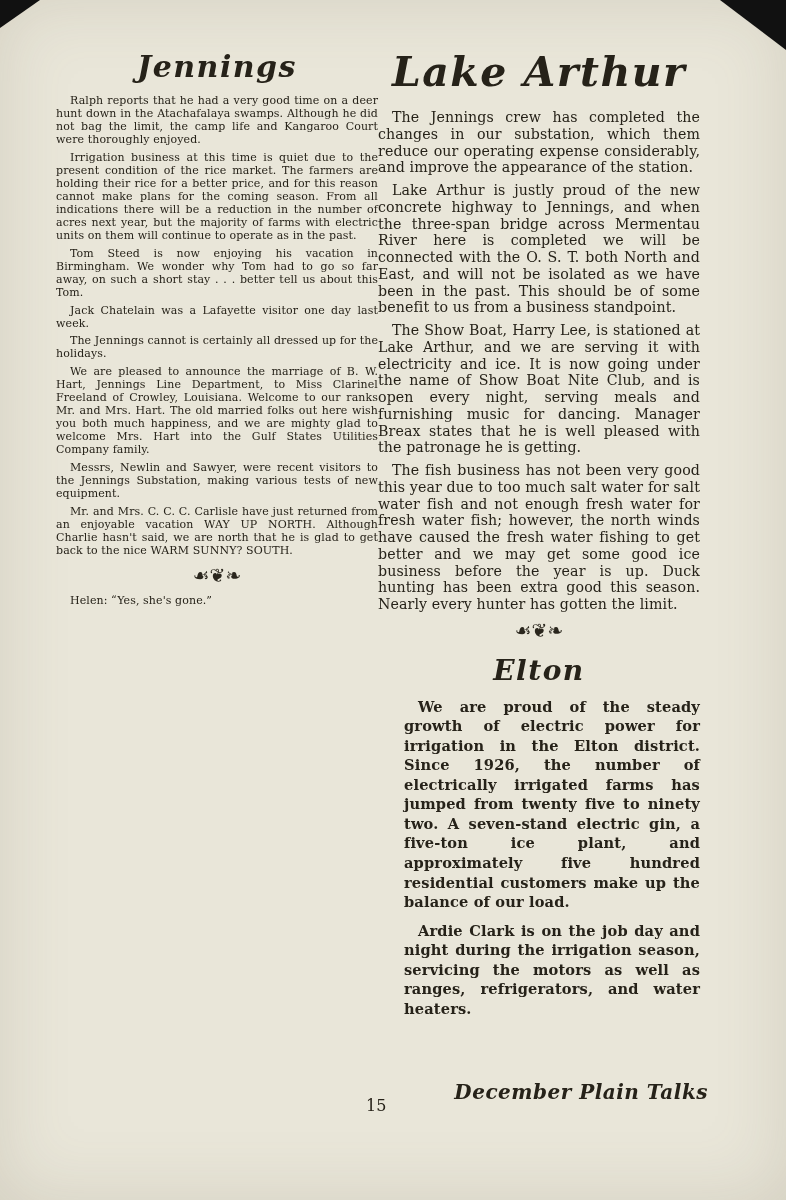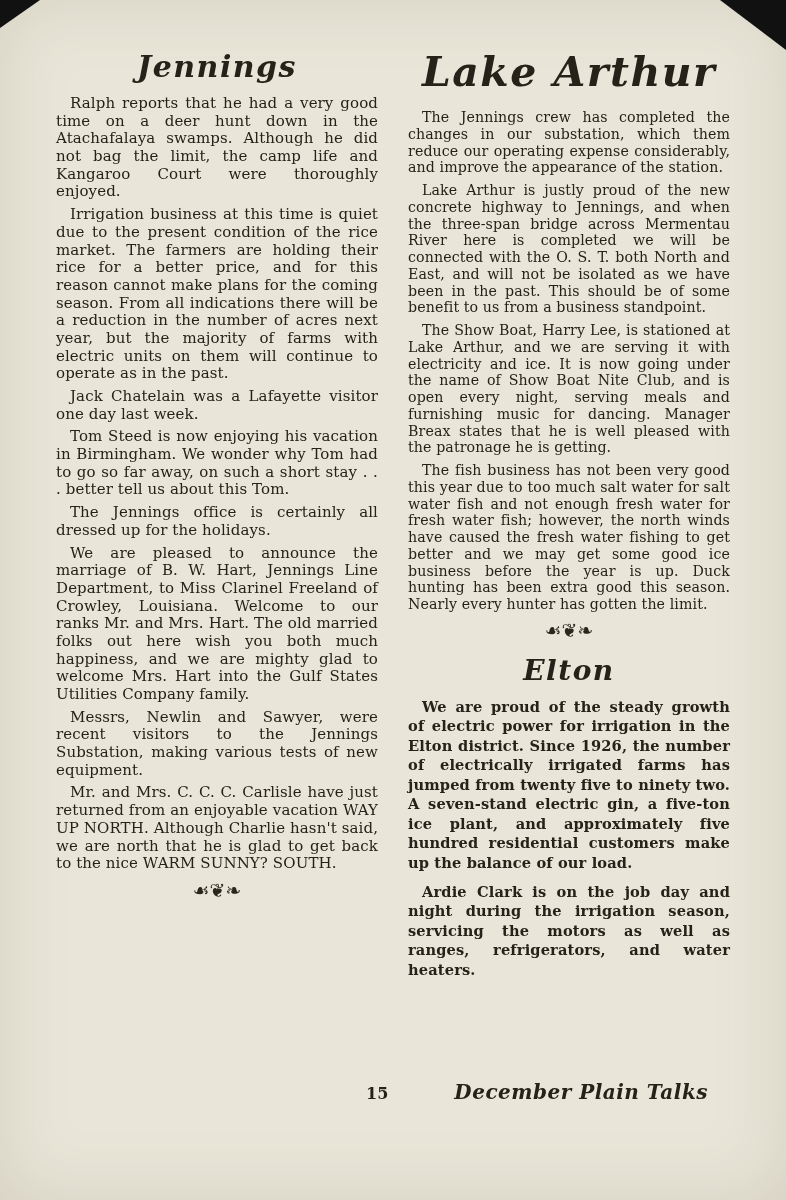--- a/index.html
+++ b/index.html
@@ -22,74 +22,74 @@
   .corner-tl {
     left: 0; top: 0; width: 40px; height: 28px;
     clip-path: polygon(0 0, 100% 0, 0 100%);
   }
   .corner-tr {
     right: 0; top: 0; width: 66px; height: 50px;
     clip-path: polygon(0 0, 100% 0, 100% 100%);
   }
   .columns {
     display: flex;
-    gap: 30px;
     padding: 50px 56px 0 56px;
   }
   .col { width: 322px; }
   .script-title {
     text-align: center;
     font-style: italic;
     font-weight: bold;
     font-size: 30px;
     letter-spacing: 1.5px;
     margin: 0 0 12px 0;
     line-height: 1.1;
   }
   .col-right .title-lake { font-size: 41px; margin-bottom: 14px; }
   .title-elton { font-size: 28px; margin-top: 16px; margin-bottom: 10px; font-style: italic; }
   .para {
     margin: 0 0 5px 0;
     text-align: justify;
     text-indent: 14px;
-    font-size: 15px;
+    font-size: 11px;
     line-height: 1.18;
     letter-spacing: 0.1px;
   }
   .col-right .para {
     font-size: 14.2px;
     margin-bottom: 6px;
   }
   .col-right .elton-para {
     font-weight: bold;
     font-size: 14.6px;
     line-height: 1.34;
     margin-bottom: 9px;
     letter-spacing: 0.15px;
+    margin-left: 26px;
   }
   .ornament {
     text-align: center;
     font-family: "DejaVu Sans", sans-serif;
     font-size: 19px;
     line-height: 1;
     margin: 8px 0 10px 0;
     color: #2a261d;
   }
   .footer {
     position: absolute;
     left: 56px;
     right: 56px;
     top: 1080px;
     height: 30px;
   }
   .page-num {
     position: absolute;
     left: 46%;
-    top: 4px;
-    font-weight: bold;
+    top: 16px;
+    font-weight: normal;
     font-size: 16px;
   }
   .footer-title {
     position: absolute;
     right: 22px;
     top: 0;
     font-weight: bold;
     font-style: italic;
     font-size: 20px;
     letter-spacing: 0.5px;
@@ -102,27 +102,28 @@
 
   <div class="corner corner-tl"></div>
   <div class="corner corner-tr"></div>
 
   <div class="columns">
 
     <div class="col col-left">
       <h2 class="script-title">Jennings</h2>
       <p class="para">Ralph reports that he had a very good time on a deer hunt down in the Atachafalaya swamps. Although he did not bag the limit, the camp life and Kangaroo Court were thoroughly enjoyed.</p>
       <p class="para">Irrigation business at this time is quiet due to the present condition of the rice market. The farmers are holding their rice for a better price, and for this reason cannot make plans for the coming season. From all indications there will be a reduction in the number of acres next year, but the majority of farms with electric units on them will continue to operate as in the past.</p>
+      <p class="para">Tom Steed is now enjoying his vacation in Birmingham. We wonder why Tom had to go so far away, on such a short stay . . . better tell us about this Tom.</p>
       <p class="para">Jack Chatelain was a Lafayette visitor one day last week.</p>
-      <p class="para">Tom Steed is now enjoying his vacation in Birmingham. We wonder why Tom had to go so far away, on such a short stay . . . better tell us about this Tom.</p>
-      <p class="para">The Jennings office is certainly all dressed up for the holidays.</p>
+      <p class="para">The Jennings cannot is certainly all dressed up for the holidays.</p>
       <p class="para">We are pleased to announce the marriage of B. W. Hart, Jennings Line Department, to Miss Clarinel Freeland of Crowley, Louisiana.  Welcome to our ranks Mr. and Mrs. Hart. The old married folks out here wish you both much happiness, and we are mighty glad to welcome Mrs. Hart into the Gulf States Utilities Company family.</p>
       <p class="para">Messrs, Newlin and Sawyer, were recent visitors to the Jennings Substation, making various tests of new equipment.</p>
       <p class="para">Mr. and Mrs. C. C. C. Carlisle have just returned from an enjoyable vacation WAY UP NORTH. Although Charlie hasn't said, we are north that he is glad to get back to the nice WARM SUNNY? SOUTH.</p>
       <div class="ornament">☙❦❧</div>
+      <p class="para">Helen: “Yes, she's gone.”</p>
     </div>
 
     <div class="col col-right">
       <h2 class="script-title title-lake">Lake Arthur</h2>
       <p class="para">The Jennings crew has completed the changes in our substation, which them reduce our operating expense considerably, and improve the appearance of the station.</p>
       <p class="para">Lake Arthur is justly proud of the new concrete highway to Jennings, and when the three-span bridge across Mermentau River here is completed we will be connected with the O. S. T. both North and East, and will not be isolated as we have been in the past. This should be of some benefit to us from a business standpoint.</p>
       <p class="para">The Show Boat, Harry Lee, is stationed at Lake Arthur, and we are serving it with electricity and ice. It is now going under the name of Show Boat Nite Club, and is open every night, serving meals and furnishing music for dancing. Manager Breax states that he is well pleased with the patronage he is getting.</p>
       <p class="para">The fish business has not been very good this year due to too much salt water for salt water fish and not enough fresh water for fresh water fish; however, the north winds have caused the fresh water fishing to get better and we may get some good ice business before the year is up. Duck hunting has been extra good this season. Nearly every hunter has gotten the limit.</p>
       <div class="ornament">☙❦❧</div>
       <h2 class="script-title title-elton">Elton</h2>

